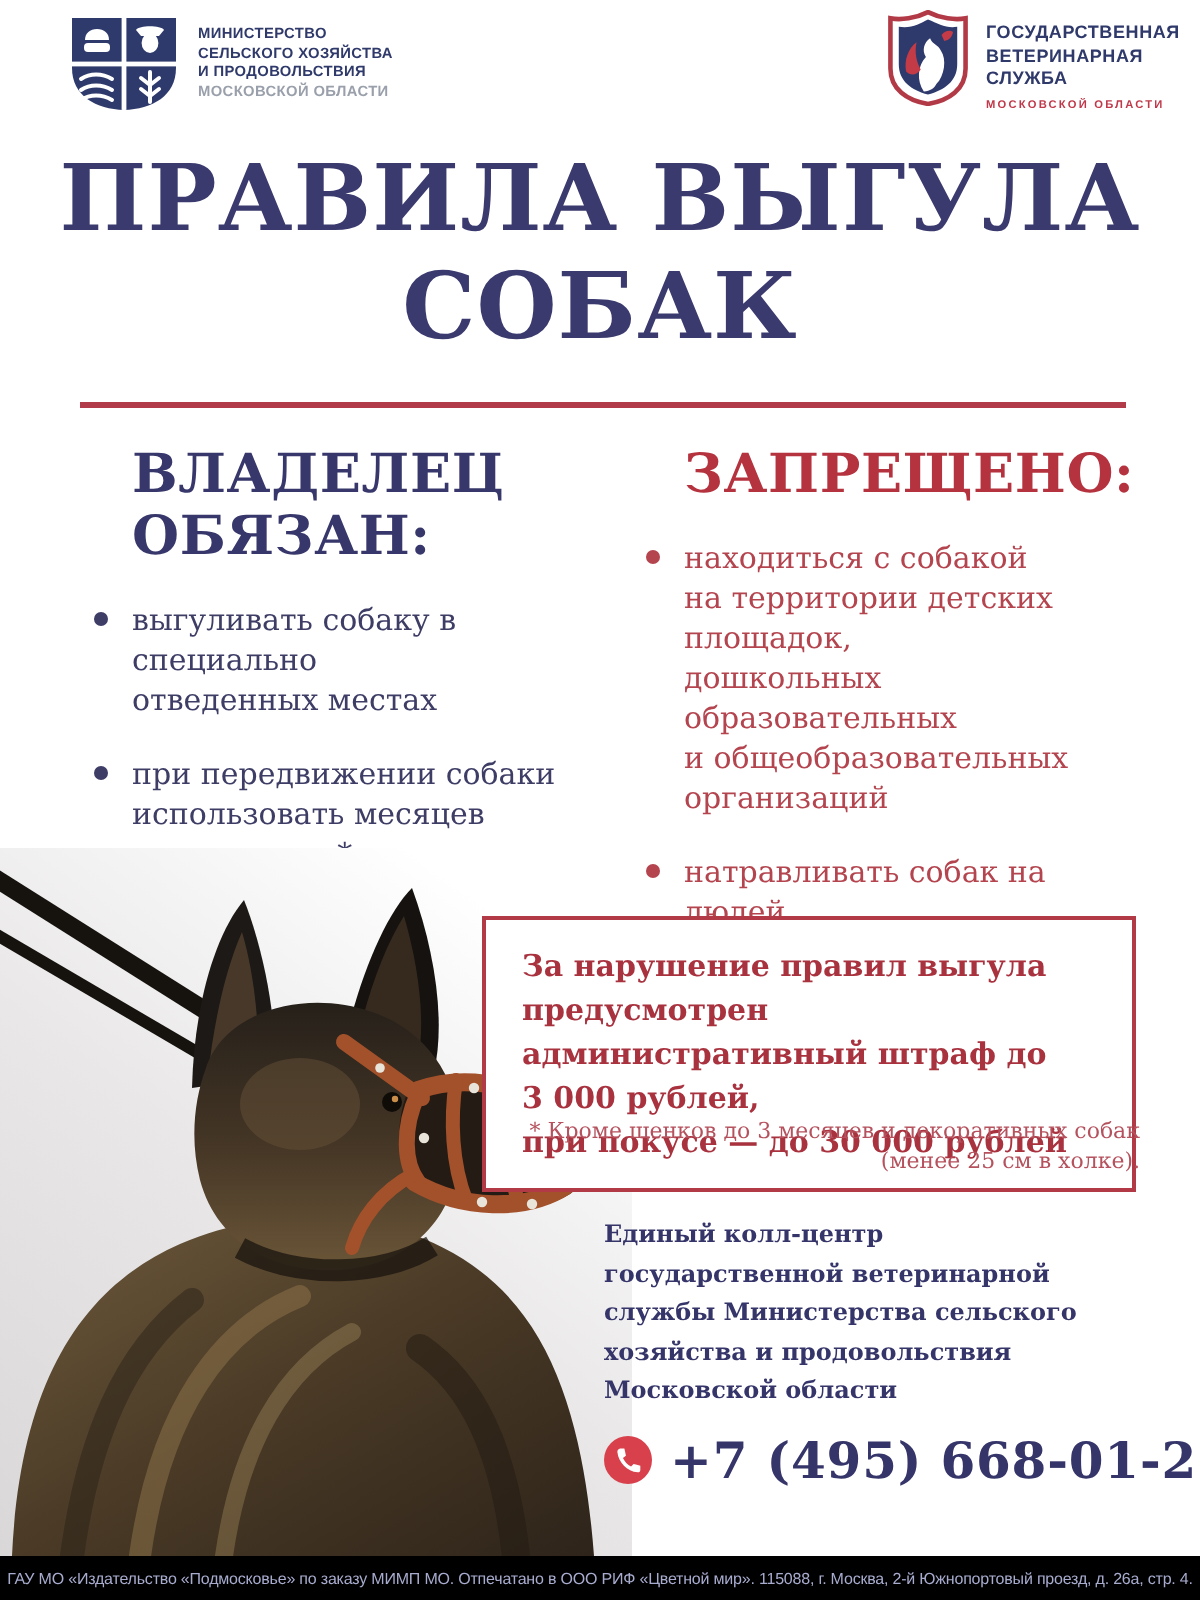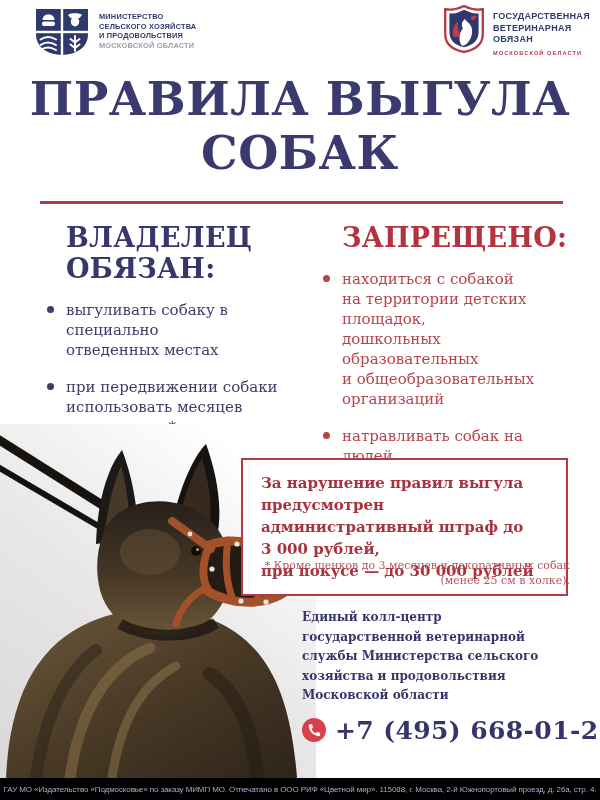--- a/index.html
+++ b/index.html
@@ -110,21 +110,21 @@
     <svg width="42" height="48" viewBox="0 0 40 46">
       <path d="M20 1 C26 4 33 5 38 4 V 28 C38 38 30 43.5 20 45 C10 43.5 2 38 2 28 V 4 C7 5 14 4 20 1 Z" fill="#ffffff" stroke="#b23a46" stroke-width="2.2"></path>
       <path d="M6 8 C12 9 16 6.5 20 4.5 C25 6.5 29 9 34 8 V 26 C34 34 28 38.5 20 40.5 C12 38.5 6 34 6 26 Z" fill="#2e3a6c"></path>
       <path d="M18 39 C14.5 34 15 26.5 19 22.5 C17 19.5 18 15.5 21 13.5 C22 16.5 25 16.5 26.2 19.5 C29 23.5 28 31.5 24 35.5 C23 37.5 21 39 18 39 Z" fill="#ffffff"></path>
       <path d="M9.5 29.5 C8.5 24 10.5 18.5 14.5 15.5 C13.5 20.5 14.5 25 16.5 28.5 C14.5 31.5 11.5 31.5 9.5 29.5 Z" fill="#c23b47"></path>
       <path d="M26.5 12 C28 10 30.5 9.5 32 10.5 C31.5 13 30 14.5 27.8 14.8 Z" fill="#c23b47"></path>
     </svg>
     <div class="brand-text">
       <div>ГОСУДАРСТВЕННАЯ</div>
       <div>ВЕТЕРИНАРНАЯ</div>
-      <div>ОБЯЗАН</div>
+      <div>СЛУЖБА</div>
       <div class="sub">МОСКОВСКОЙ ОБЛАСТИ</div>
     </div>
   </div>
 
   <h1 class="title"><span>ПРАВИЛА ВЫГУЛА</span><br><span>СОБАК</span></h1>
 
   <div class="rule"></div>
 
   <section class="col col-left">
     <h2>ВЛАДЕЛЕЦ ОБЯЗАН:</h2>

